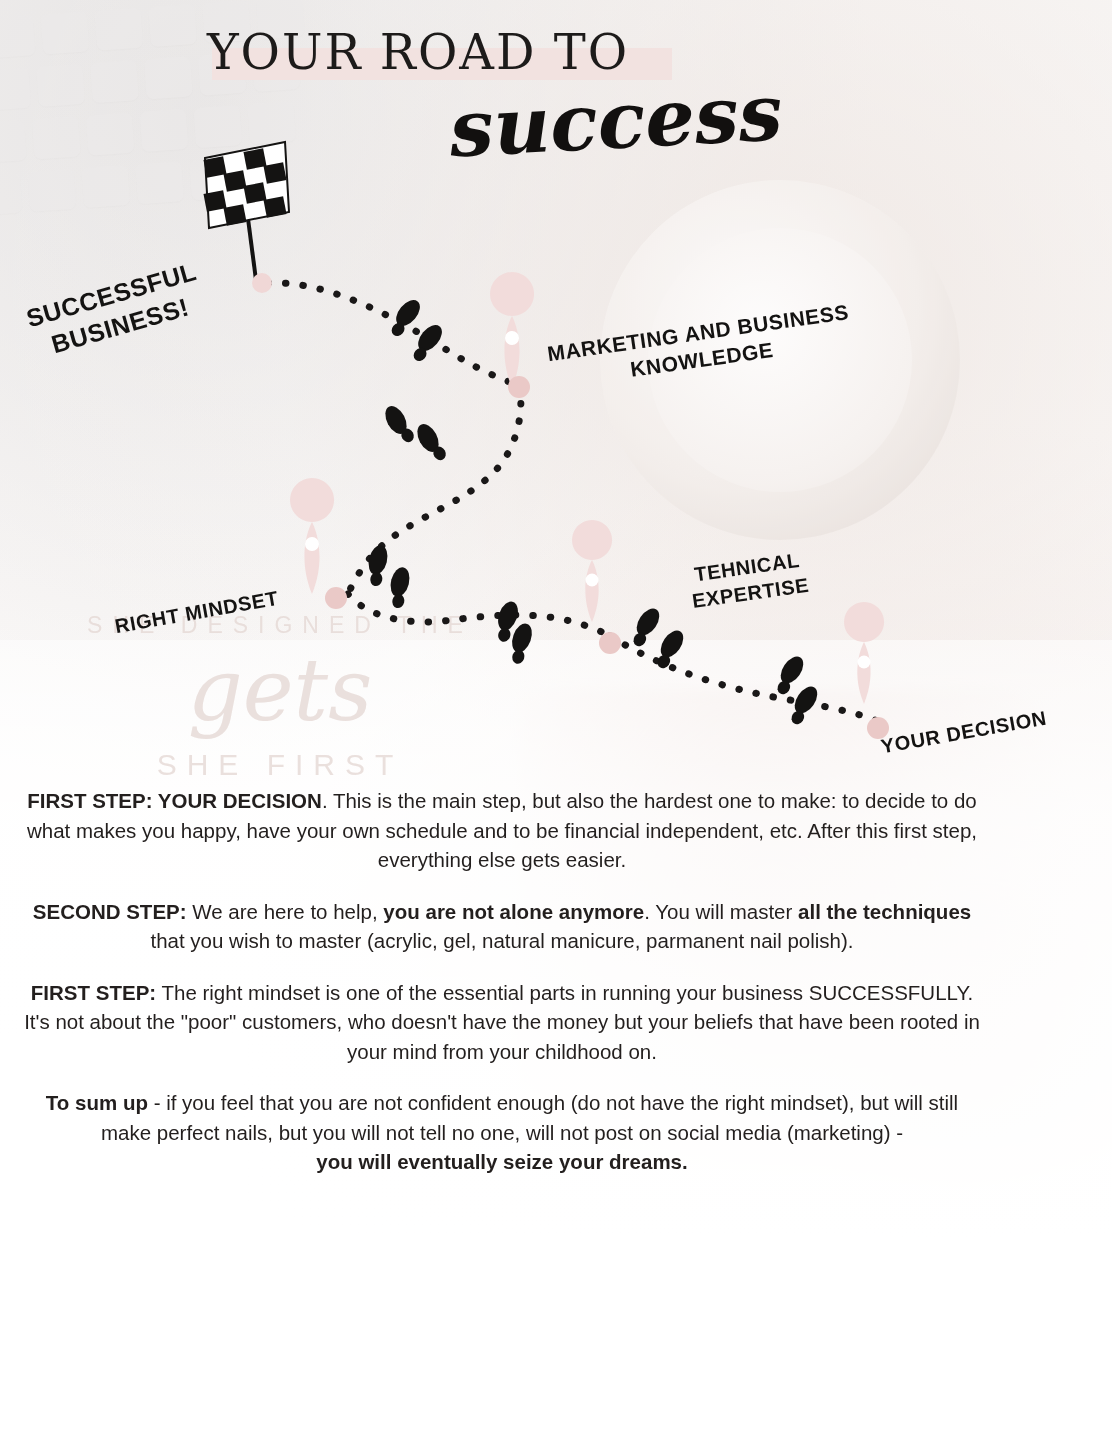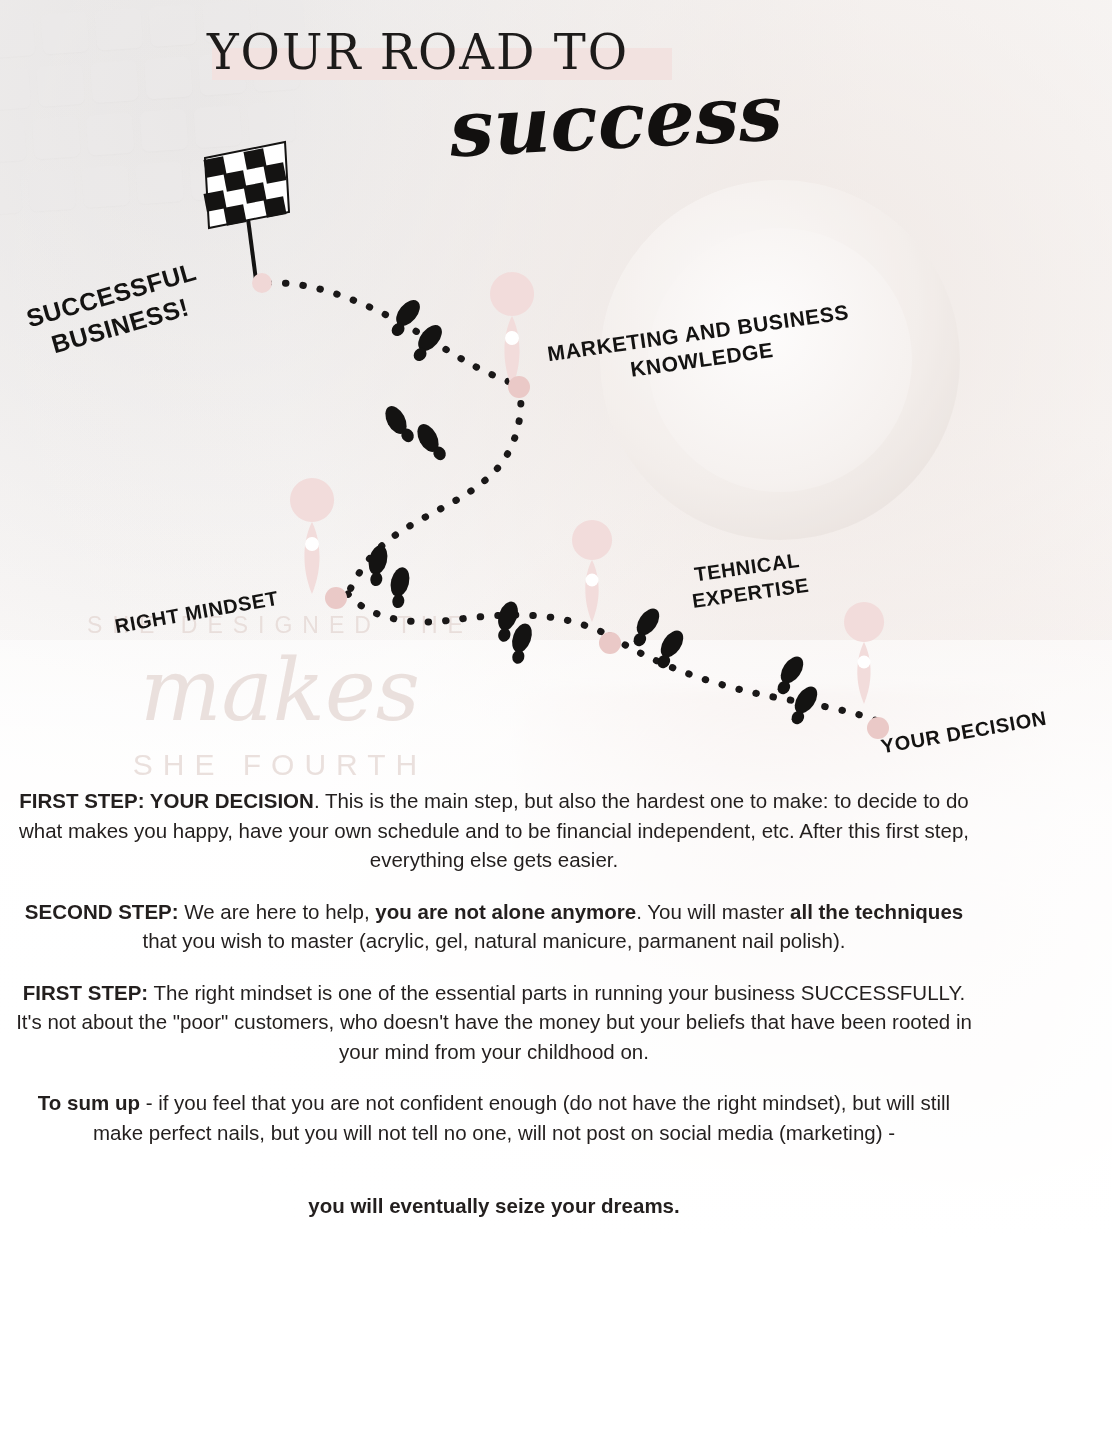--- a/index.html
+++ b/index.html
@@ -203,40 +203,39 @@
   }
   .lbl-decision {
     left: 880px; top: 600px;
     font-size: 20px;
     transform: rotate(-10deg);
   }
 
   
   .body-copy {
     position: absolute;
-    left: 0; top: 786px;
+    left: 8px; top: 786px;
     width: 988px;
     z-index: 4;
     box-sizing: border-box;
     padding: 0 16px;
   }
   .para {
     font-family: "Liberation Sans", sans-serif;
     font-size: 20.5px;
     line-height: 1.44;
     color: #231f1e;
     text-align: center;
     margin: 0 0 22px 0;
   }
   .para b { font-weight: 700; }
   .sumup { margin-bottom: 0; }
   .sumup .final {
     font-weight: 700;
     display: block;
-    margin-top: 44px;
   }
 </style>
 </head>
 <body>
 
 <div class="bg-layer">
   <div class="bg-base"></div>
   <div class="bg-keyboard">
     <div class="k" style="left:8px;  top:10px;  width:46px; height:40px;"></div>
     <div class="k" style="left:62px; top:10px;  width:46px; height:40px;"></div>
@@ -264,22 +263,22 @@
   </div>
   <div class="bg-cup"></div>
   <div class="bg-cup-inner"></div>
   <div class="bg-blob-a"></div>
   <div class="bg-blob-b"></div>
   <div class="bg-wash"></div>
 </div>
 
 <div class="watermark">
   <div class="wm-line1">SHE DESIGNED THE</div>
-  <div class="wm-line2">makes</div>
-  <div class="wm-line3">SHE FOURTH</div>
+  <div class="wm-line2">gets</div>
+  <div class="wm-line3">SHE FIRST</div>
 </div>
 
 <div class="header">
   <div class="title-highlight"></div>
   <div class="title-main">YOUR ROAD TO</div>
   <div class="title-script">success</div>
 </div>
 
 <div class="map">
   <svg width="1112" height="680" viewBox="0 0 1112 680">

